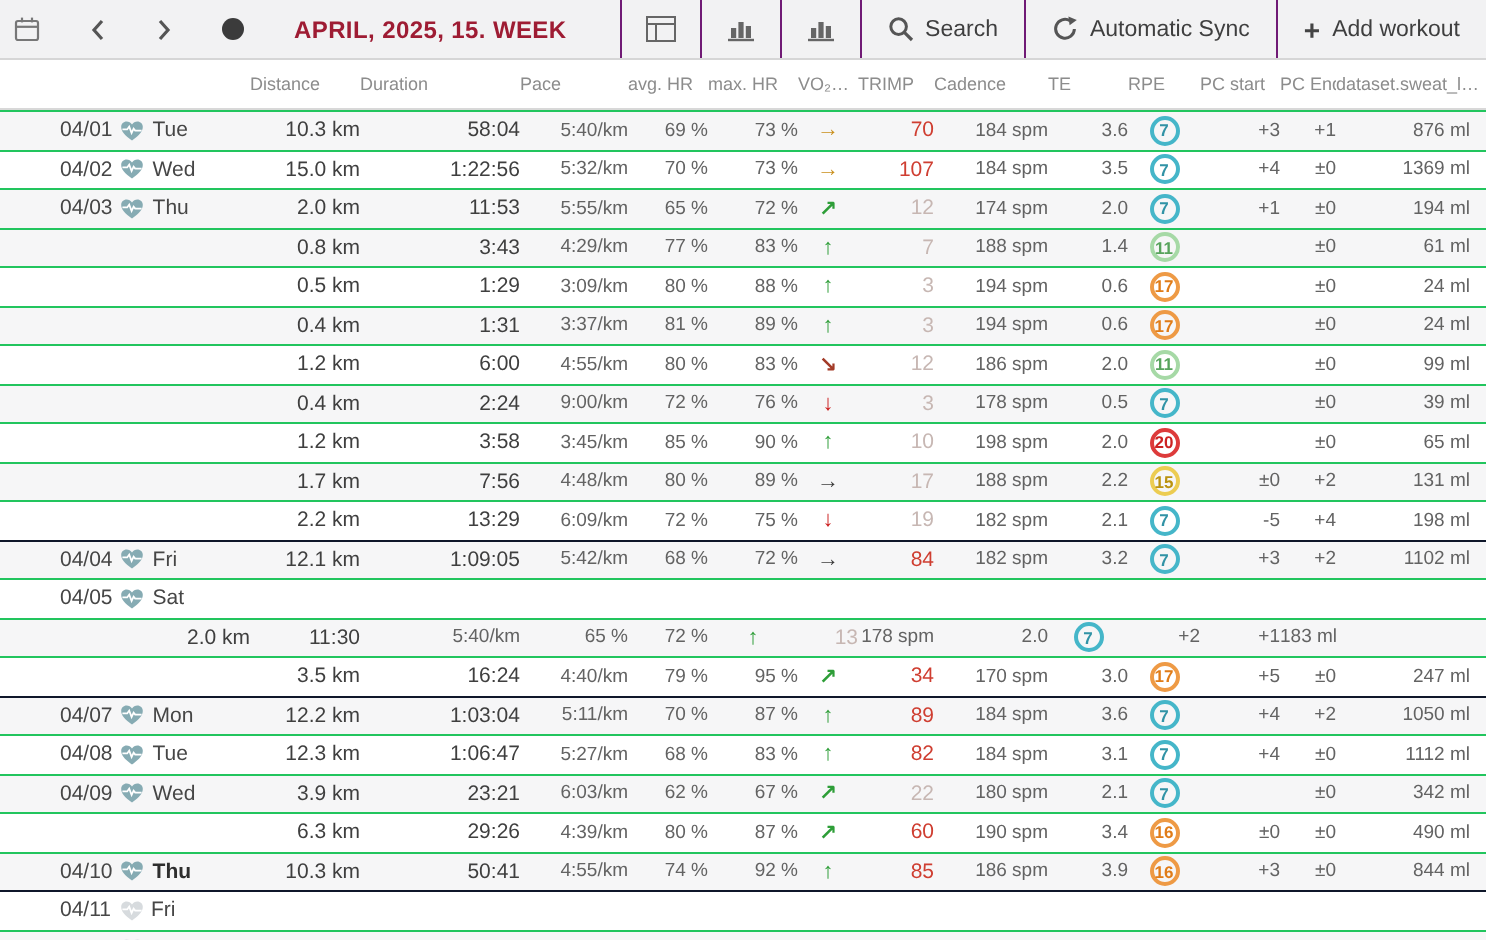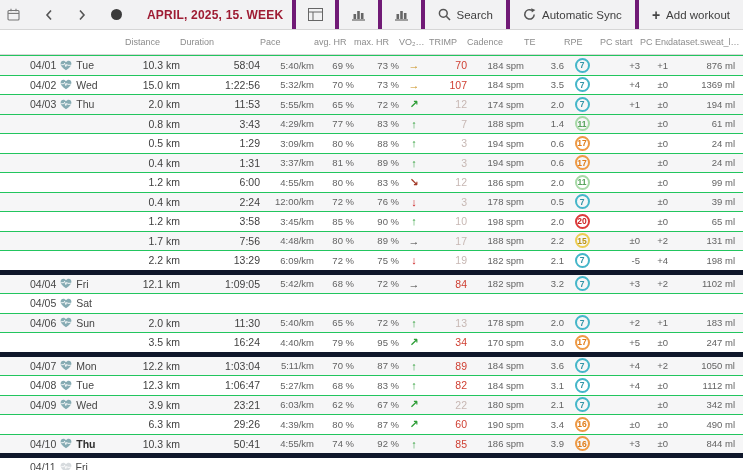--- a/index.html
+++ b/index.html
@@ -15,38 +15,38 @@
     height:30px;background:#f2f2f3;border-bottom:1px solid #d6d6d6;
     display:flex;align-items:stretch;box-sizing:border-box;
   }
   .tb-left{display:flex;align-items:center;gap:25px;padding-left:7px;flex:1;min-width:0;}
   .chev{display:flex;align-items:center;cursor:pointer;}
   .dot{width:11px;height:11px;border-radius:50%;background:#3b3b3b;cursor:pointer;}
   .title{font-weight:bold;font-size:12px;color:var(--accent,#9e1c33);letter-spacing:.2px;white-space:nowrap;}
   .tb-right{display:flex;align-items:stretch;}
   .tb-btn{
     display:flex;align-items:center;gap:6px;padding:0 13px;
-    border-left:4px solid #701a75;font-size:11.5px;color:#3f3f3f;cursor:pointer;white-space:nowrap;
+    border-left:1px solid #701a75;font-size:11.5px;color:#3f3f3f;cursor:pointer;white-space:nowrap;
   }
   .tb-btn.icon-only{padding:0 12px;}
   .plus{font-size:14px;font-weight:bold;line-height:1;color:#444;}
 
   
   .grid{
     display:grid;
     grid-template-columns:125px 55px 80px 54px 40px 45px 30px 38px 57px 40px 36px 40px 28px 1fr;
     align-items:center;
   }
   .colheader{height:24px;font-size:9px;color:#8c8c8c;border-bottom:1px solid #d8d8d8;background:#fff;}
   .colheader .h{white-space:nowrap;overflow:hidden;}
   .colheader .h.last{text-align:right;padding-right:8px;}
 
   .row{height:18.5px;border-top:1px solid #22c55e;font-size:9.5px;color:#636363;background:#fff;}
   .row.shaded{background:#f6f6f7;}
-  .row.sep{border-top:5px solid #0f172a;}
+  .row.sep{border-top:1px solid #0f172a;}
   .c{text-align:right;white-space:nowrap;overflow:hidden;}
   .c.date{
     text-align:left;padding-left:30px;display:flex;align-items:center;gap:4px;
     font-size:10.5px;color:#464646;
   }
   .c.big{font-size:10.5px;color:#3f3f3f;}
   .c.center{text-align:center;}
   .c.sweat{padding-right:8px;}
   .day.b{font-weight:bold;color:#2e2e2e;}
   .trimp{font-size:10.5px;font-weight:normal;}
@@ -283,21 +283,21 @@
         <div class="c ">2.0</div>
         <div class="c center"><span class="rpe" style="border-color: rgb(166, 217, 166); color: rgb(87, 163, 92);">11</span></div>
         <div class="c "></div>
         <div class="c ">±0</div>
         <div class="c sweat">99 ml</div>
       </div>
       <div class="row grid shaded">
         <div class="c date"></div>
         <div class="c big">0.4 km</div>
         <div class="c big">2:24</div>
-        <div class="c ">12:00/km</div>
+        <div class="c ">9:00/km</div>
         <div class="c ">72 %</div>
         <div class="c ">76 %</div>
         <div class="c center"><span class="arrow" style="color: rgb(204, 32, 32);">↓</span></div>
         <div class="c trimp" style="color: rgb(199, 183, 179);">3</div>
         <div class="c ">178 spm</div>
         <div class="c ">0.5</div>
         <div class="c center"><span class="rpe" style="border-color: rgb(69, 182, 201); color: rgb(49, 147, 166);">7</span></div>
         <div class="c "></div>
         <div class="c ">±0</div>
         <div class="c sweat">39 ml</div>
@@ -394,30 +394,20 @@
         <div class="c center"></div>
         <div class="c trimp"></div>
         <div class="c "></div>
         <div class="c "></div>
         <div class="c center"></div>
         <div class="c "></div>
         <div class="c "></div>
         <div class="c sweat"></div>
       </div>
       <div class="row grid shaded">
-        <div class="c date">
-          <span>04/06</span>
-          <span style="display: inline-flex;">
-            <svg width="12" height="11" viewBox="0 0 12 11">
-              <path d="M6 10.3 C2.2 7.6 0.6 5.6 0.6 3.4 C0.6 1.9 1.8 0.7 3.3 0.7 C4.4 0.7 5.4 1.3 6 2.3 C6.6 1.3 7.6 0.7 8.7 0.7 C10.2 0.7 11.4 1.9 11.4 3.4 C11.4 5.6 9.8 7.6 6 10.3 Z" fill="#86abb3"></path>
-              <polyline points="1.2,4.7 3.6,4.7 4.6,3.3 5.8,6.5 6.8,4.3 7.6,5.3 10.8,5.3" fill="none" stroke="#fff" stroke-width="0.9"></polyline>
-            </svg>
-          </span>
-          <span class="day">Sun</span>
-        </div>
         <div class="c big">2.0 km</div>
         <div class="c big">11:30</div>
         <div class="c ">5:40/km</div>
         <div class="c ">65 %</div>
         <div class="c ">72 %</div>
         <div class="c center"><span class="arrow" style="color: rgb(46, 158, 56);">↑</span></div>
         <div class="c trimp" style="color: rgb(199, 183, 179);">13</div>
         <div class="c ">178 spm</div>
         <div class="c ">2.0</div>
         <div class="c center"><span class="rpe" style="border-color: rgb(69, 182, 201); color: rgb(49, 147, 166);">7</span></div>

